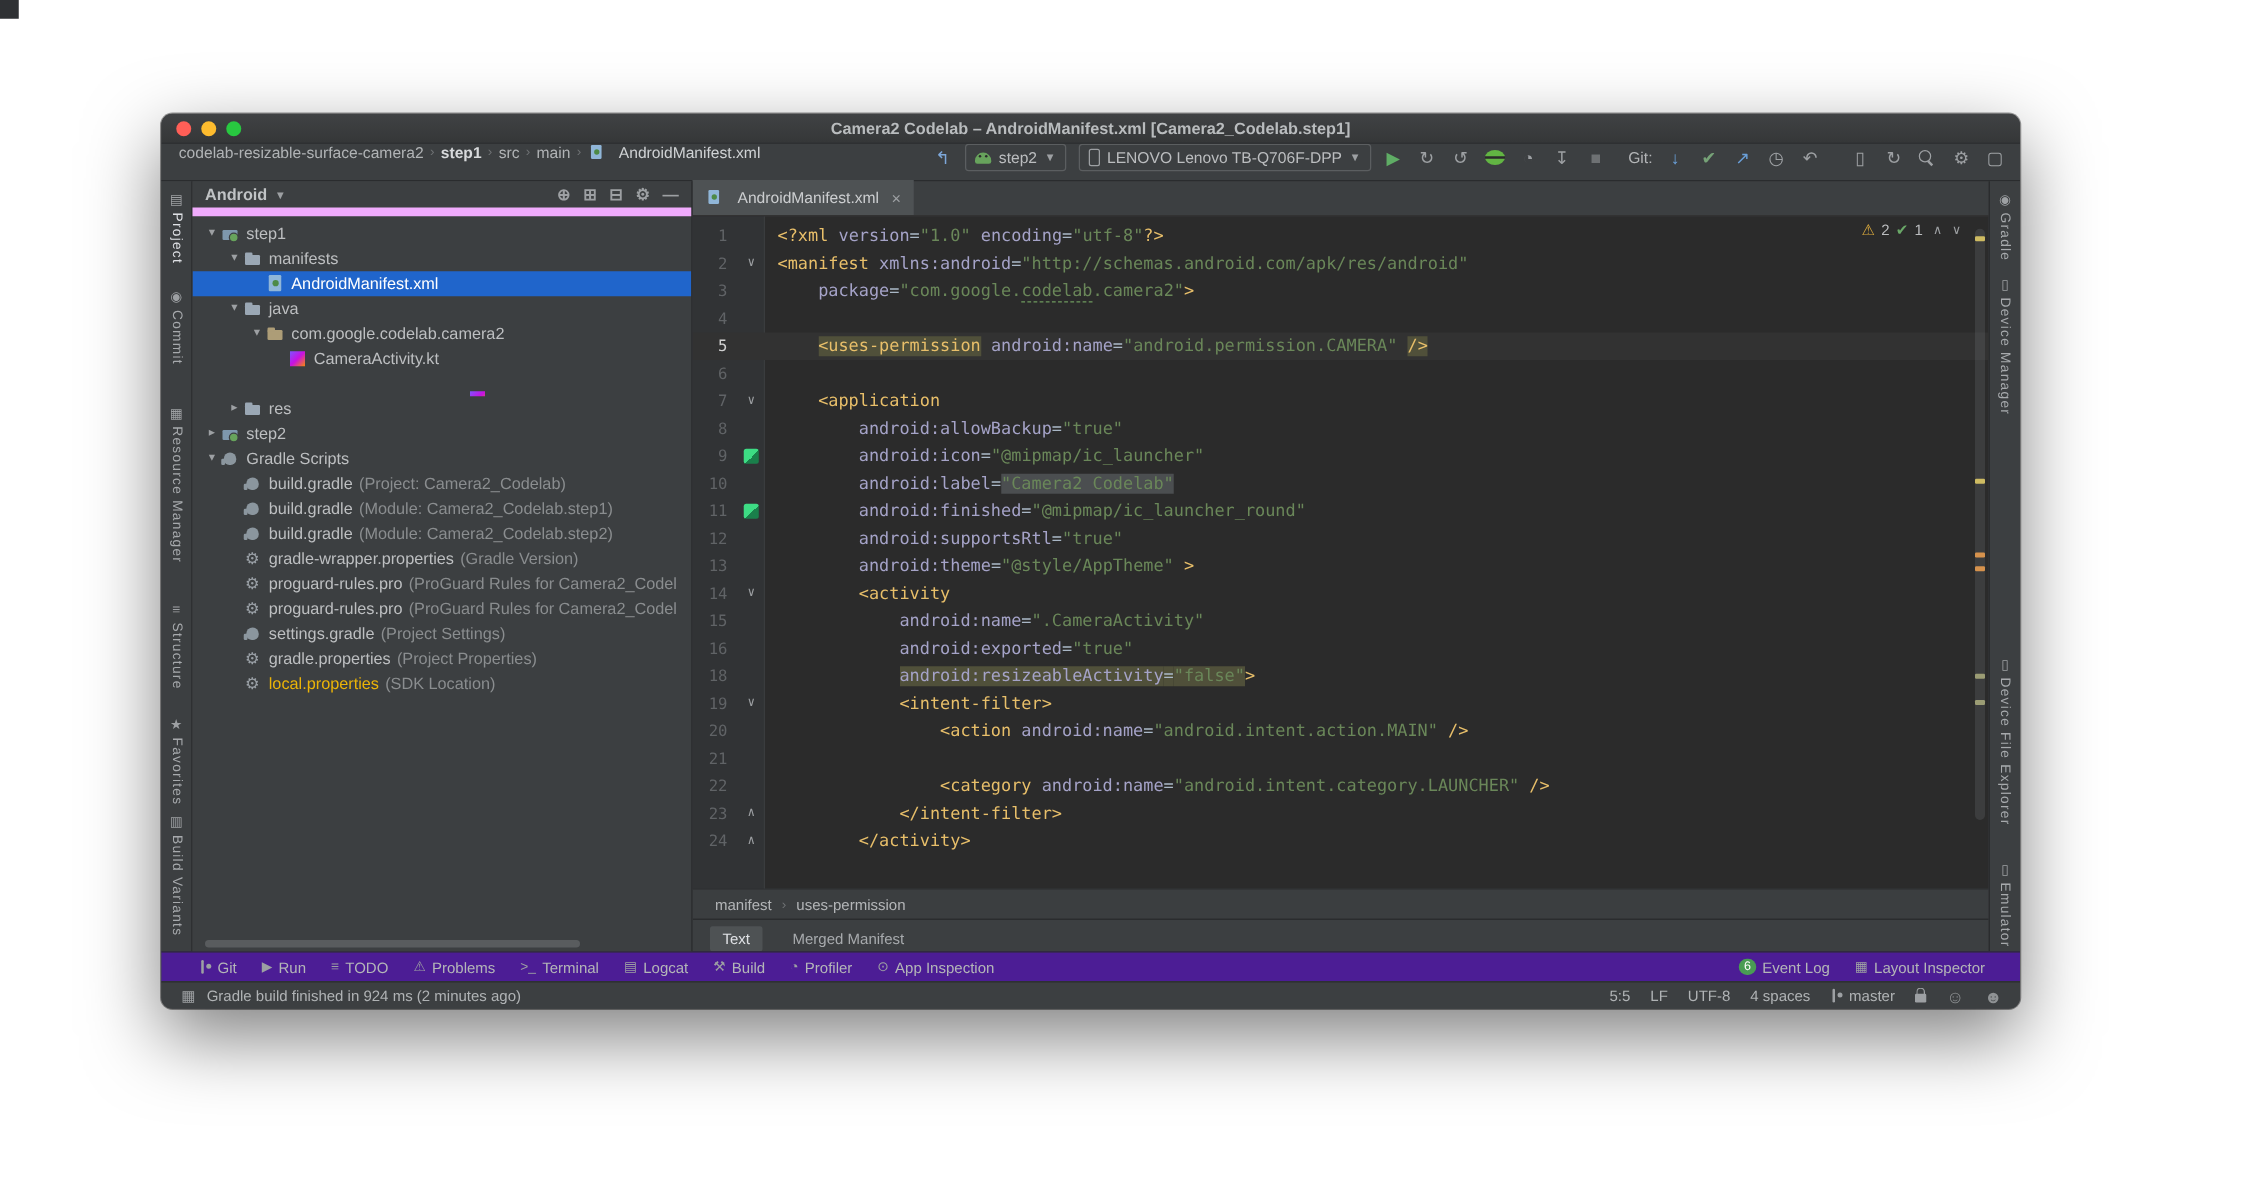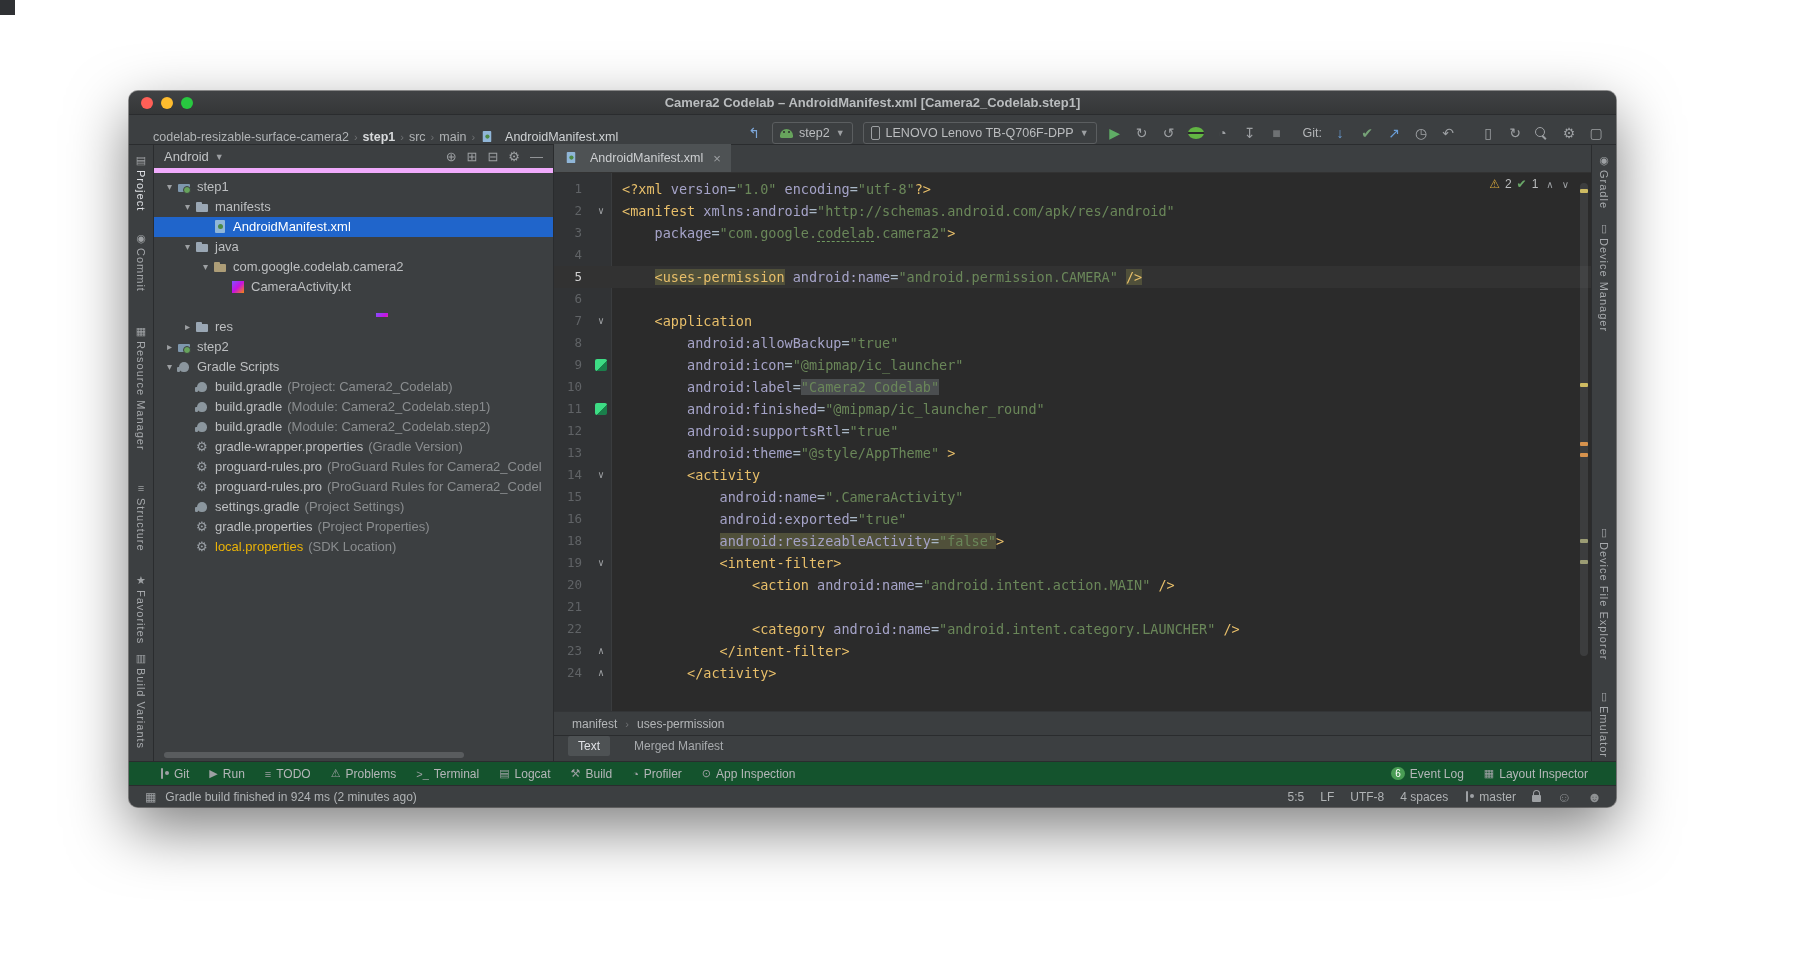--- a/index.html
+++ b/index.html
@@ -17,21 +17,21 @@
   .titlebar { height:24px; flex:0 0 24px; background:linear-gradient(#404244,#353738);
     border-bottom:1px solid #2a2c2e; position:relative; display:flex; align-items:center; }
   .lights { display:flex; gap:8px; margin-left:12px; }
   .light { width:12px; height:12px; border-radius:50%; }
   .light.red{ background:#ff5f57; } .light.yellow{ background:#febc2e; } .light.green{ background:#28c840; }
   .win-title { position:absolute; left:0; right:0; text-align:center; font-size:13px;
     font-weight:bold; color:#b9bcbe; pointer-events:none; }
 
   
   .toolbar { height:30px; flex:0 0 30px; background:#3c3f41; border-bottom:1px solid #2a2c2e;
-    display:flex; align-items:flex-end; padding:0 12px 0 24px; font-size:12.5px; white-space:nowrap; }
+    display:flex; align-items:flex-start; padding:0 12px 0 14px; font-size:12.5px; white-space:nowrap; }
   .bc { display:flex; align-items:center; gap:5px; }
   .bc-item { color:#b0b3b5; } .bc-item.bold{ color:#d8dadc; font-weight:bold; }
   .bc-item.bright{ color:#cfd2d4; }
   .bc-sep { color:#6f7274; font-size:11px; }
   .tb-controls { margin-left:auto; display:flex; align-items:center; gap:10px; }
   .combo { height:22px; border:1px solid #5b5e60; border-radius:3px; display:flex;
     align-items:center; gap:6px; padding:0 7px; color:#bbbdbf; }
   .combo .caret { color:#9da0a3; font-size:9px; }
   .tb-icon { font-size:14px; line-height:1; cursor:default; display:inline-flex; align-items:center; justify-content:center; min-width:16px; }
   .icon-row { display:flex; align-items:center; gap:11px; }
@@ -55,21 +55,21 @@
   .stripe.right { border-left:1px solid #2a2c2e; }
   .stripe-btn { display:flex; flex-direction:column; align-items:center; gap:4px; cursor:default; }
   .stripe-btn.active .stripe-lb { color:#dfe1e5; }
   .stripe-ic { font-size:11px; color:#9da0a3; line-height:1; }
   .stripe-lb { writing-mode:vertical-rl; font-size:11px; color:#a7aaad; letter-spacing:1px; }
 
   
   .project-panel { width:400px; flex:0 0 400px; background:#3c3f41; border-right:1px solid #2a2c2e;
     display:flex; flex-direction:column; position:relative; min-height:0; }
   .panel-header { height:28px; flex:0 0 28px; display:flex; align-items:center; gap:6px;
-    padding:0 10px; border-bottom:5px solid #f0abfc; font-size:13px; color:#c0c3c5; }
+    padding:0 10px; border-bottom:7px solid #f0abfc; font-size:13px; color:#c0c3c5;font-weight:bold; }
   .panel-header .caret { font-size:9px; color:#9da0a3; }
   .ph-icons { margin-left:auto; display:flex; gap:10px; }
   .ph-icon { font-size:13px; color:#9da0a3; }
   .tree { flex:1; overflow:hidden; padding-top:4px; font-size:13px; position:relative; }
   .trow { height:20px; line-height:20px; display:flex; align-items:center; white-space:nowrap; overflow:hidden; cursor:default; }
   .trow.sel { background:#2065cb; }
   .trow.sel .tlabel { color:#ffffff; }
   .tchev { width:15px; flex:0 0 15px; text-align:center; color:#9da0a3; font-size:10px; }
   .tlabel { color:#bdbfc1; }
   .tlabel.warn { color:#eab308; }
@@ -119,26 +119,26 @@
   .insp-ok { color:#6aa868; font-size:12px; }
   .insp-nav { color:#9da0a3; font-size:10px; margin-left:3px; }
   .error-stripe { position:absolute; right:0; top:0; bottom:0; width:14px; }
   .stripe-mark { position:absolute; right:3px; width:8px; height:4px; border-radius:1px; }
   .v-scrollbar { position:absolute; right:3px; top:10px; height:88%; width:8px;
     background:rgba(164,168,172,.15); border-radius:4px; }
   .crumbs { height:24px; flex:0 0 24px; background:#3b3e40; border-top:1px solid #333537;
     display:flex; align-items:center; gap:8px; padding-left:18px; font-size:12px; color:#b4b6b8; }
   .crumb-sep { color:#6f7274; font-size:11px; }
   .bottom-tabs { height:26px; flex:0 0 26px; background:#3c3f41; border-top:1px solid #2a2c2e;
-    display:flex; align-items:flex-start; gap:14px; padding-left:14px; font-size:12px; }
+    display:flex; align-items:flex-end; gap:14px; padding-left:14px; font-size:12px; }
   .btab { color:#a7aaad; padding:3px 10px; border-radius:2px; }
   .btab.active { background:#4e5254; color:#dfe1e5; }
 
   
-  .toolwindow-bar { height:24px; flex:0 0 24px; background:#14532d; border-top:1px solid #2a2c2e;
+  .toolwindow-bar { height:24px; flex:0 0 24px; background:#4c1d95; border-top:1px solid #2a2c2e;
     display:flex; padding:0 28px 0 30px; font-size:12px; color:#b4b6b8; }
   .bb-left, .bb-right { display:flex; align-items:center; gap:20px; }
   .bb-right { margin-left:auto; }
   .bb-item { display:flex; align-items:center; gap:5px; cursor:default; white-space:nowrap; }
   .bb-ic { color:#9da0a3; font-size:11px; }
   .bb-badge { background:#499c54; color:#fff; font-size:10px; border-radius:7px; padding:0 4px;
     height:13px; line-height:13px; }
   .css-branch { width:10px; height:13px; position:relative; display:inline-block; }
   .css-branch::before { content:""; position:absolute; left:2px; top:1px; bottom:1px; width:2px; background:#9da0a3; border-radius:1px; }
   .css-branch::after { content:""; position:absolute; right:0; top:4px; width:4px; height:4px; border-radius:50%; background:#9da0a3; }

